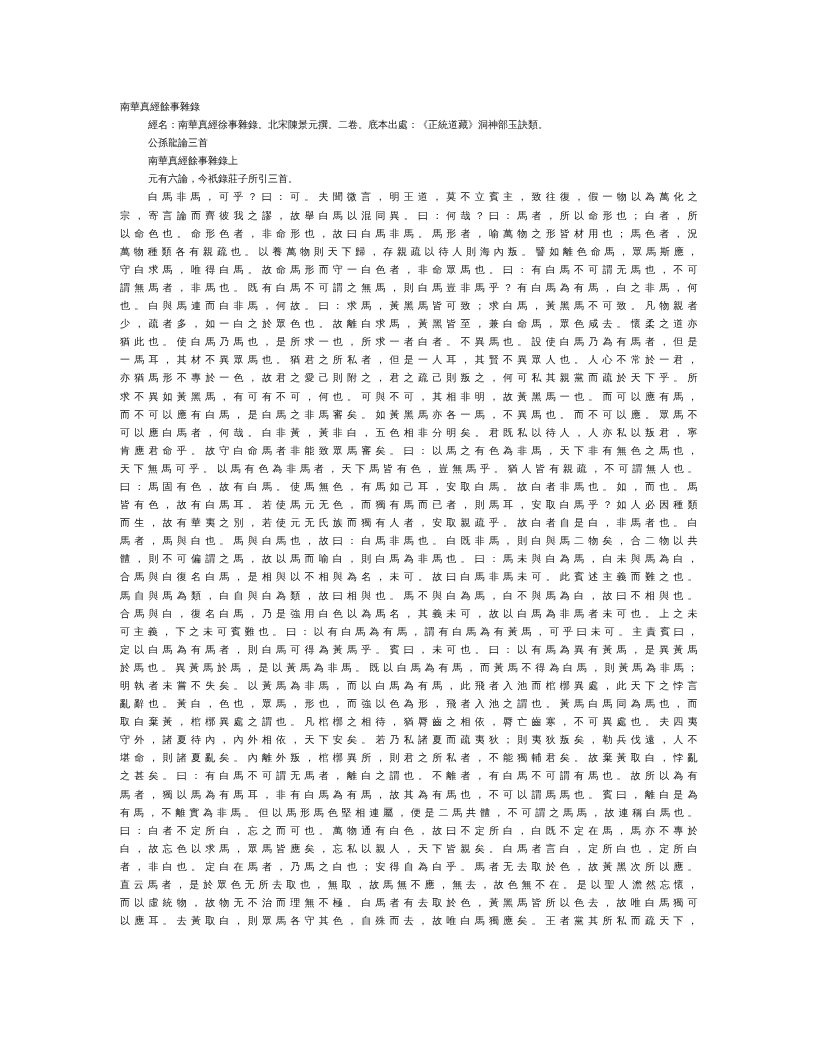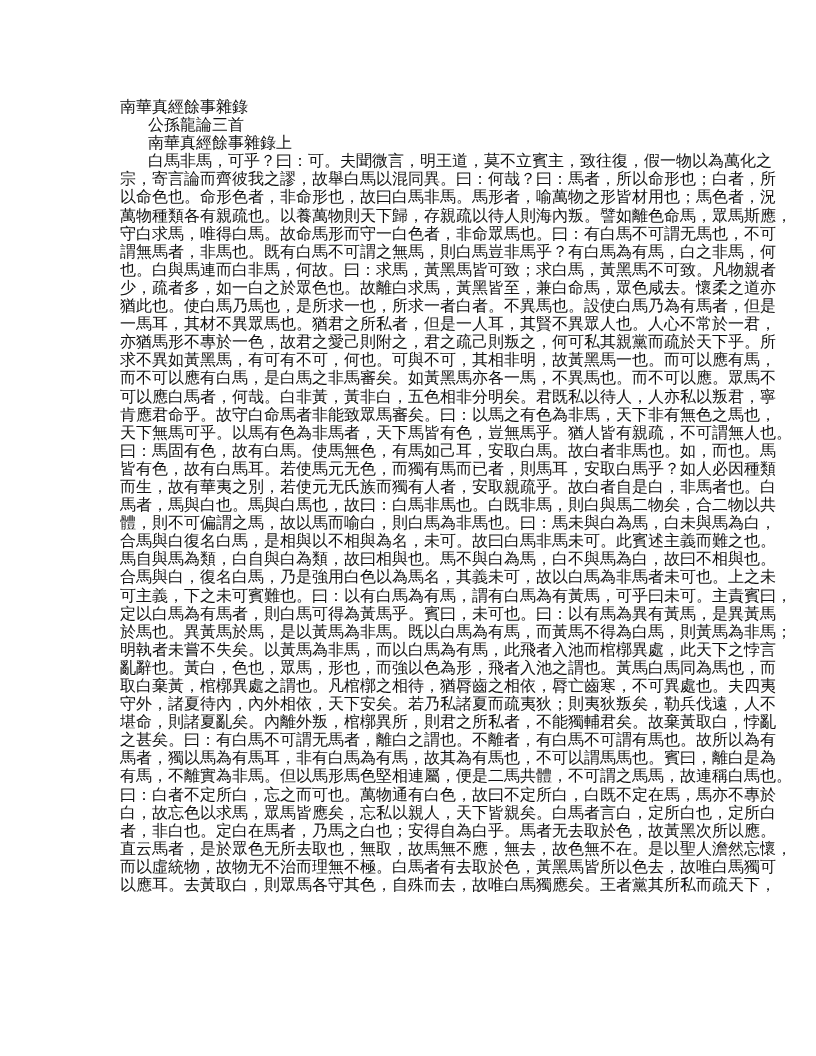--- a/index.html
+++ b/index.html
@@ -3,36 +3,38 @@
 <meta charset="utf-8">
 <style>
   html, body { margin: 0; padding: 0; background: #ffffff; }
   body { width: 816px; height: 1056px; position: relative; overflow: hidden; }
   .page {
     position: absolute;
     left: 120px;
     top: 98px;
     width: 578px;
     font-family: "DejaVu Serif", "Liberation Serif", serif;
-    font-size: 16px;
+    font-size: 10px;
     line-height: 18.1px;
     color: #111111;
   }
   .line { white-space: nowrap; height: 18.1px; }
   .indent { padding-left: 28px; }
   .jline { display: flex; justify-content: space-between; height: 18.1px; }
   .jline span.c { display: inline-block; }
 </style>
 </head>
 <body>
 
 <div class="page">
   <div class="line">南華真經餘事雜錄</div>
+  <div class="line indent">經名：南華真經徐事雜錄。北宋陳景元撰。二卷。底本出處：《正統道藏》洞神部玉訣類。</div>
   <div class="line indent">公孫龍論三首</div>
   <div class="line indent">南華真經餘事雜錄上</div>
+  <div class="line indent">元有六論，今祇錄莊子所引三首。</div>
   <div id="body-text">
       <div class="jline" style="padding-left: 28px;">
         <span class="c">白</span>
         <span class="c">馬</span>
         <span class="c">非</span>
         <span class="c">馬</span>
         <span class="c">，</span>
         <span class="c">可</span>
         <span class="c">乎</span>
         <span class="c">？</span>

